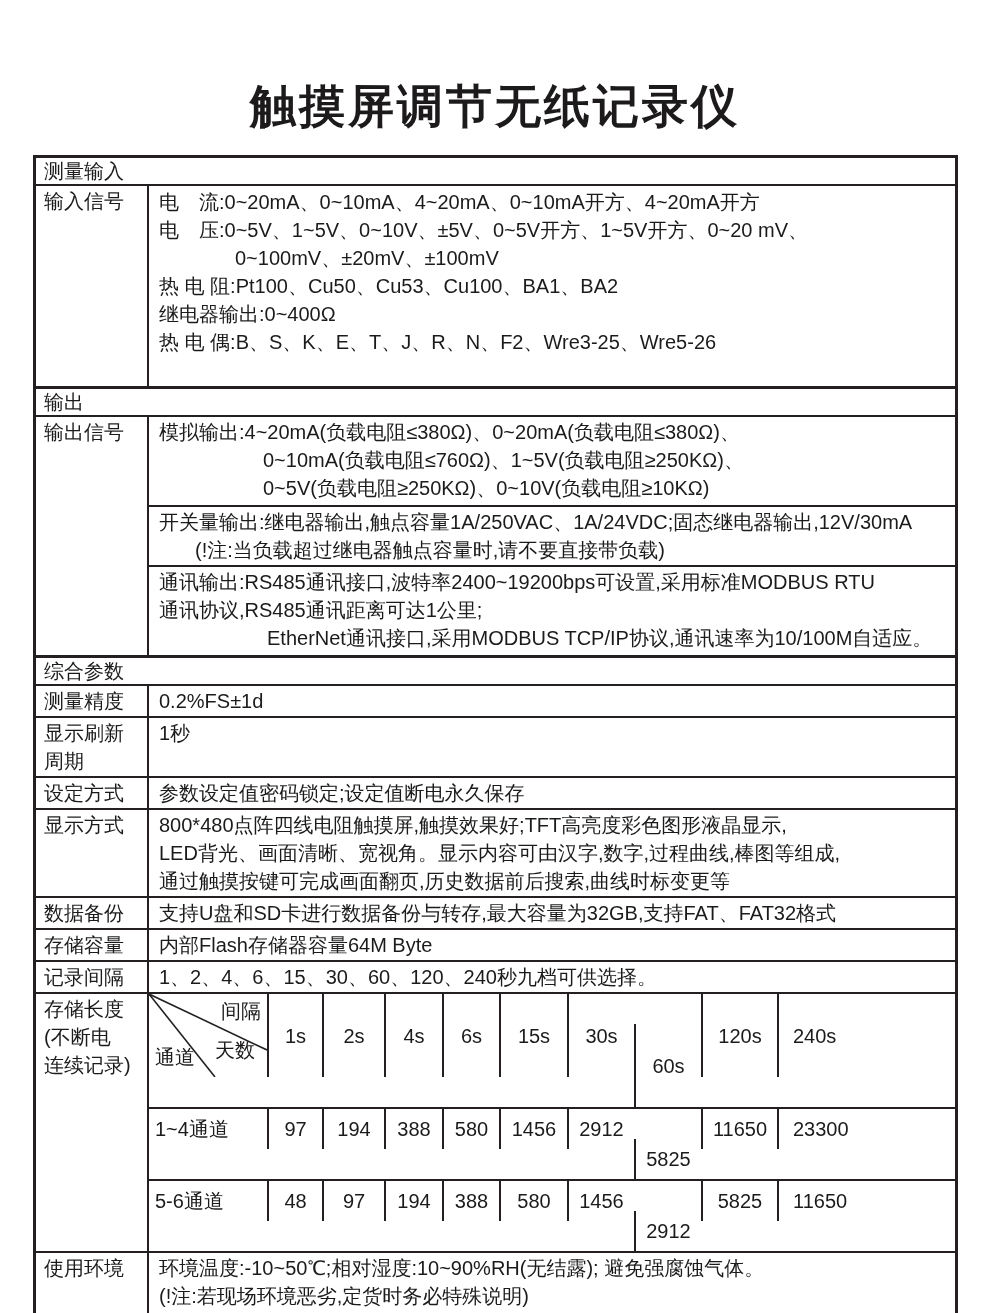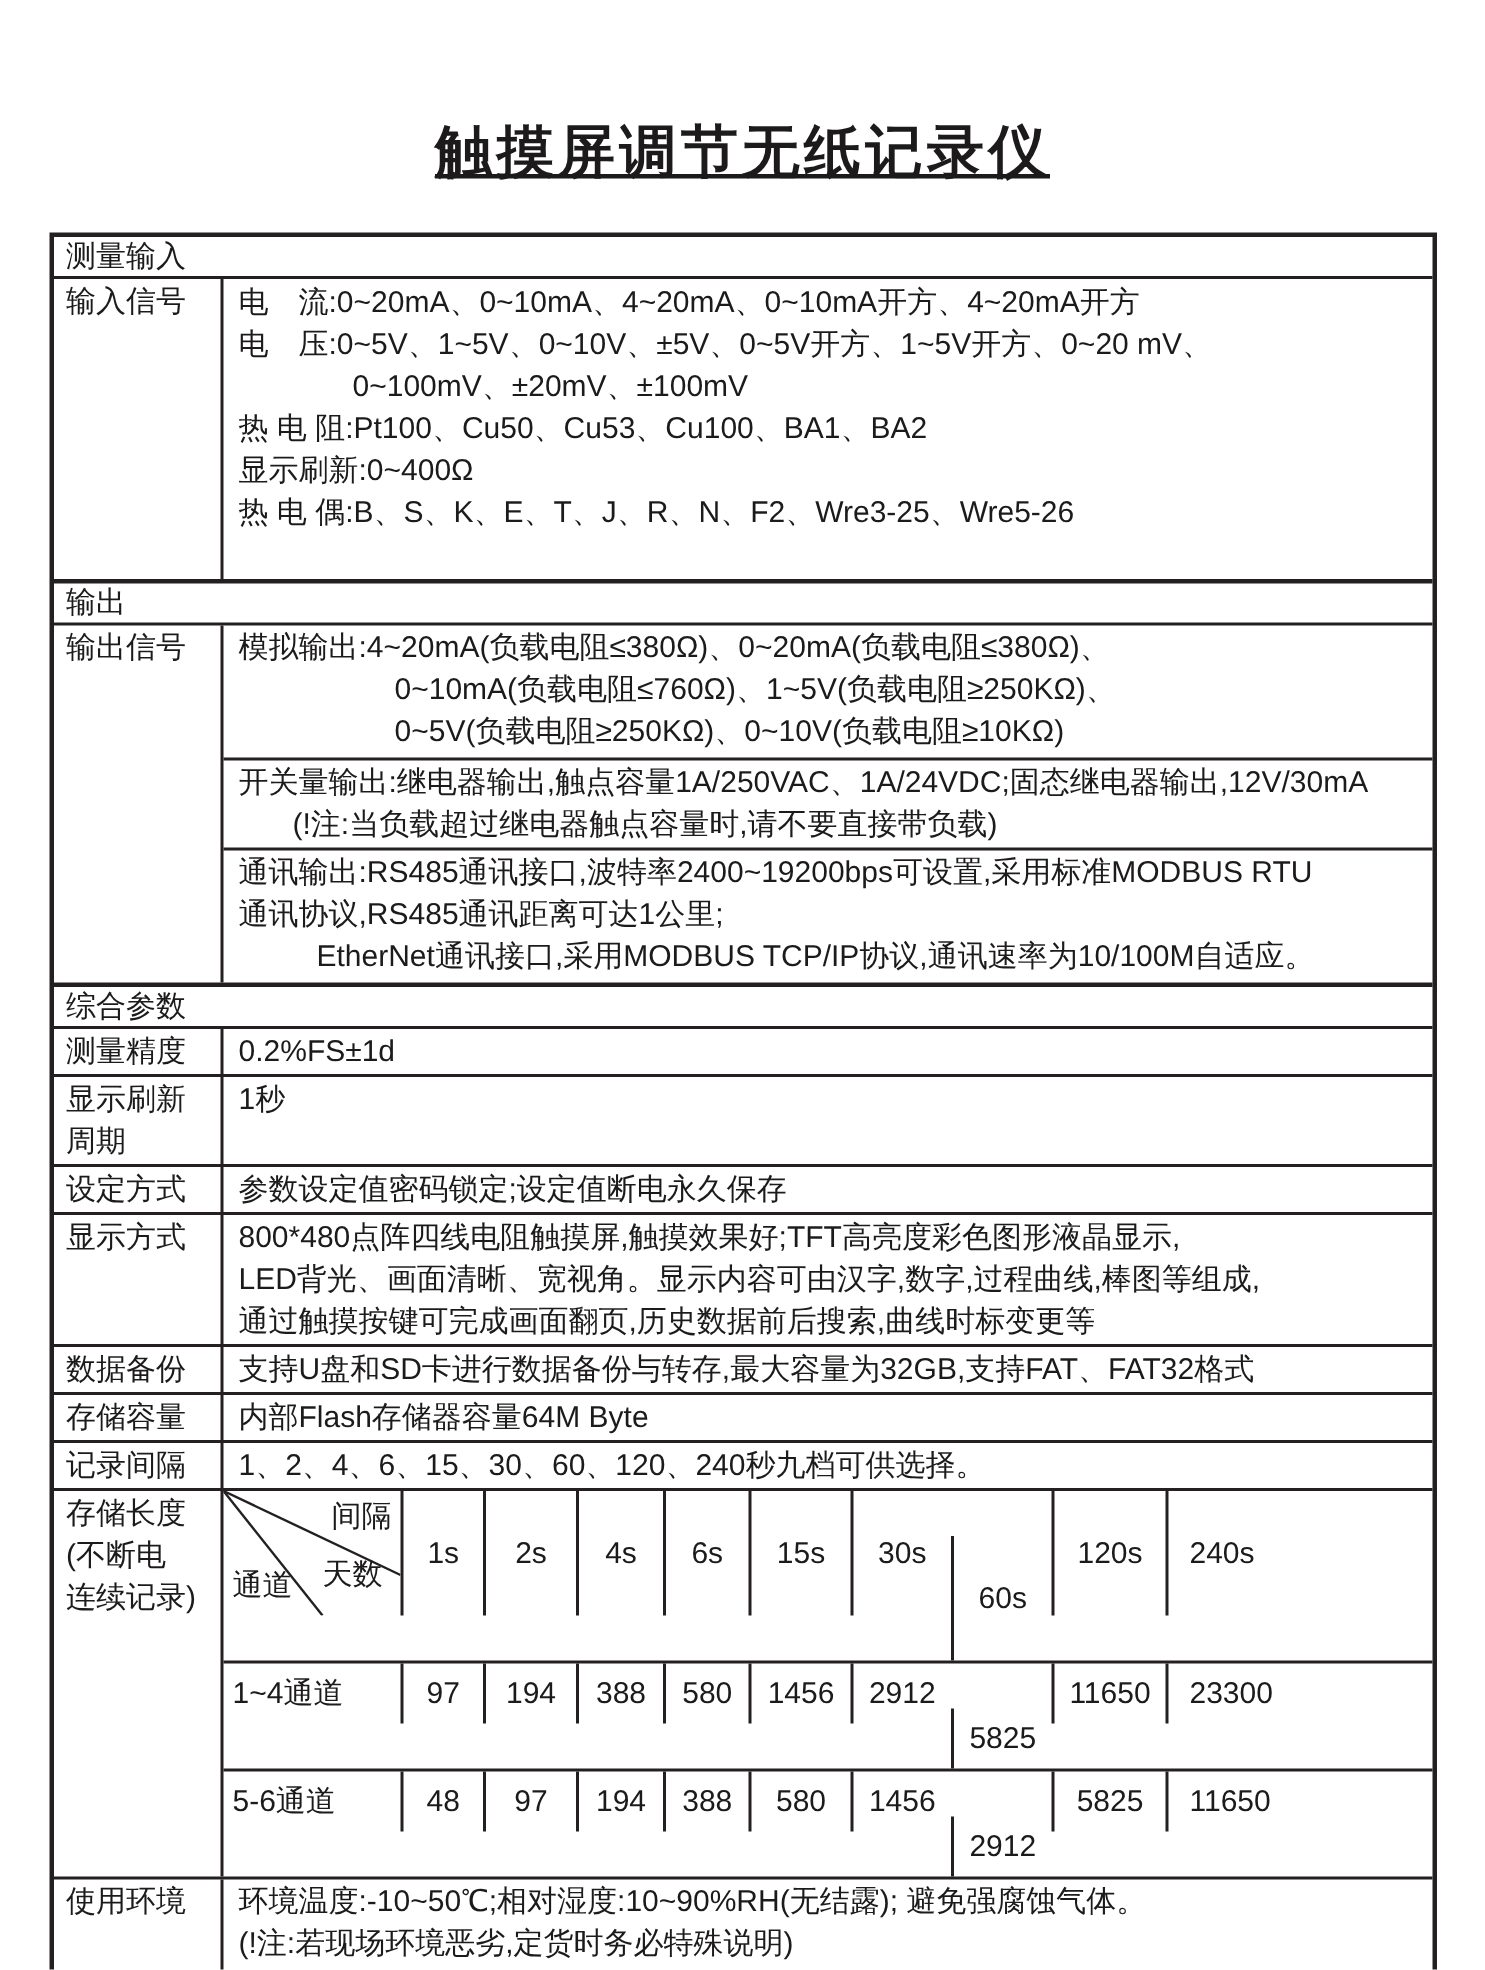--- a/index.html
+++ b/index.html
@@ -1,36 +1,36 @@
 <!DOCTYPE html>
 <html><head>
 <meta charset="utf-8">
 <style>
   html,body{margin:0;padding:0;background:#ffffff;}
   body{width:990px;height:1313px;position:relative;
        font-family:"Liberation Sans",sans-serif;color:#1c1a1b;
        -webkit-font-smoothing:antialiased;}
   .page{position:absolute;inset:0;background:#ffffff;}
   .title{position:absolute;top:76px;left:0;width:100%;text-align:center;
-         font-size:38px;font-weight:bold;letter-spacing:3px;margin:0;text-decoration:underline;}
+         font-size:46px;font-weight:bold;letter-spacing:3px;margin:0;}
   .spec{position:absolute;left:33px;top:155px;width:925px;
         border:3px solid #242021;box-sizing:border-box;
         font-size:20px;line-height:28px;}
   .r{display:flex;border-top:2px solid #242021;}
   .r:first-child{border-top:none;}
   .r.thick{border-top-width:3px;}
   .sec{line-height:24px;padding:1px 0 1px 8px;font-size:20px;}
   .lbl{flex:0 0 113px;width:113px;border-right:2px solid #242021;
        padding:1px 0 1px 8px;box-sizing:border-box;}
   .cnt{flex:1;min-width:0;padding:1px 0 1px 10px;}
   .cnt.nopad{padding:0;}
   .ln{white-space:nowrap;}
   .ind36{margin-left:36px;}
   .ind76{margin-left:76px;}
-  .ind100{margin-left:52px;}
+  .ind100{margin-left:108px;}
   .ind104{margin-left:104px;}
   .tall-input{min-height:197px;padding-top:2px;}
   .sub{border-top:2px solid #242021;padding:1px 0 1px 10px;}
   .sub:first-child{border-top:none;}
   .sub.pb3{padding-bottom:3px;}
   .mh58{min-height:58px;}
   .mh62{min-height:62px;}
   .mh32{min-height:32px;}
   
   .st{display:flex;flex-direction:column;}
@@ -64,21 +64,21 @@
 
     <div class="r sec">测量输入</div>
 
     <div class="r">
       <div class="lbl">输入信号</div>
       <div class="cnt tall-input">
         <div class="ln">电　流:0~20mA、0~10mA、4~20mA、0~10mA开方、4~20mA开方</div>
         <div class="ln">电　压:0~5V、1~5V、0~10V、±5V、0~5V开方、1~5V开方、0~20 mV、</div>
         <div class="ln ind76">0~100mV、±20mV、±100mV</div>
         <div class="ln">热 电 阻:Pt100、Cu50、Cu53、Cu100、BA1、BA2</div>
-        <div class="ln">显示刷新:0~400Ω</div>
+        <div class="ln">继电器输出:0~400Ω</div>
         <div class="ln">热 电 偶:B、S、K、E、T、J、R、N、F2、Wre3-25、Wre5-26</div>
       </div>
     </div>
 
     <div class="r sec thick">输出</div>
 
     <div class="r">
       <div class="lbl">输出信号</div>
       <div class="cnt nopad">
         <div class="sub pb3">

